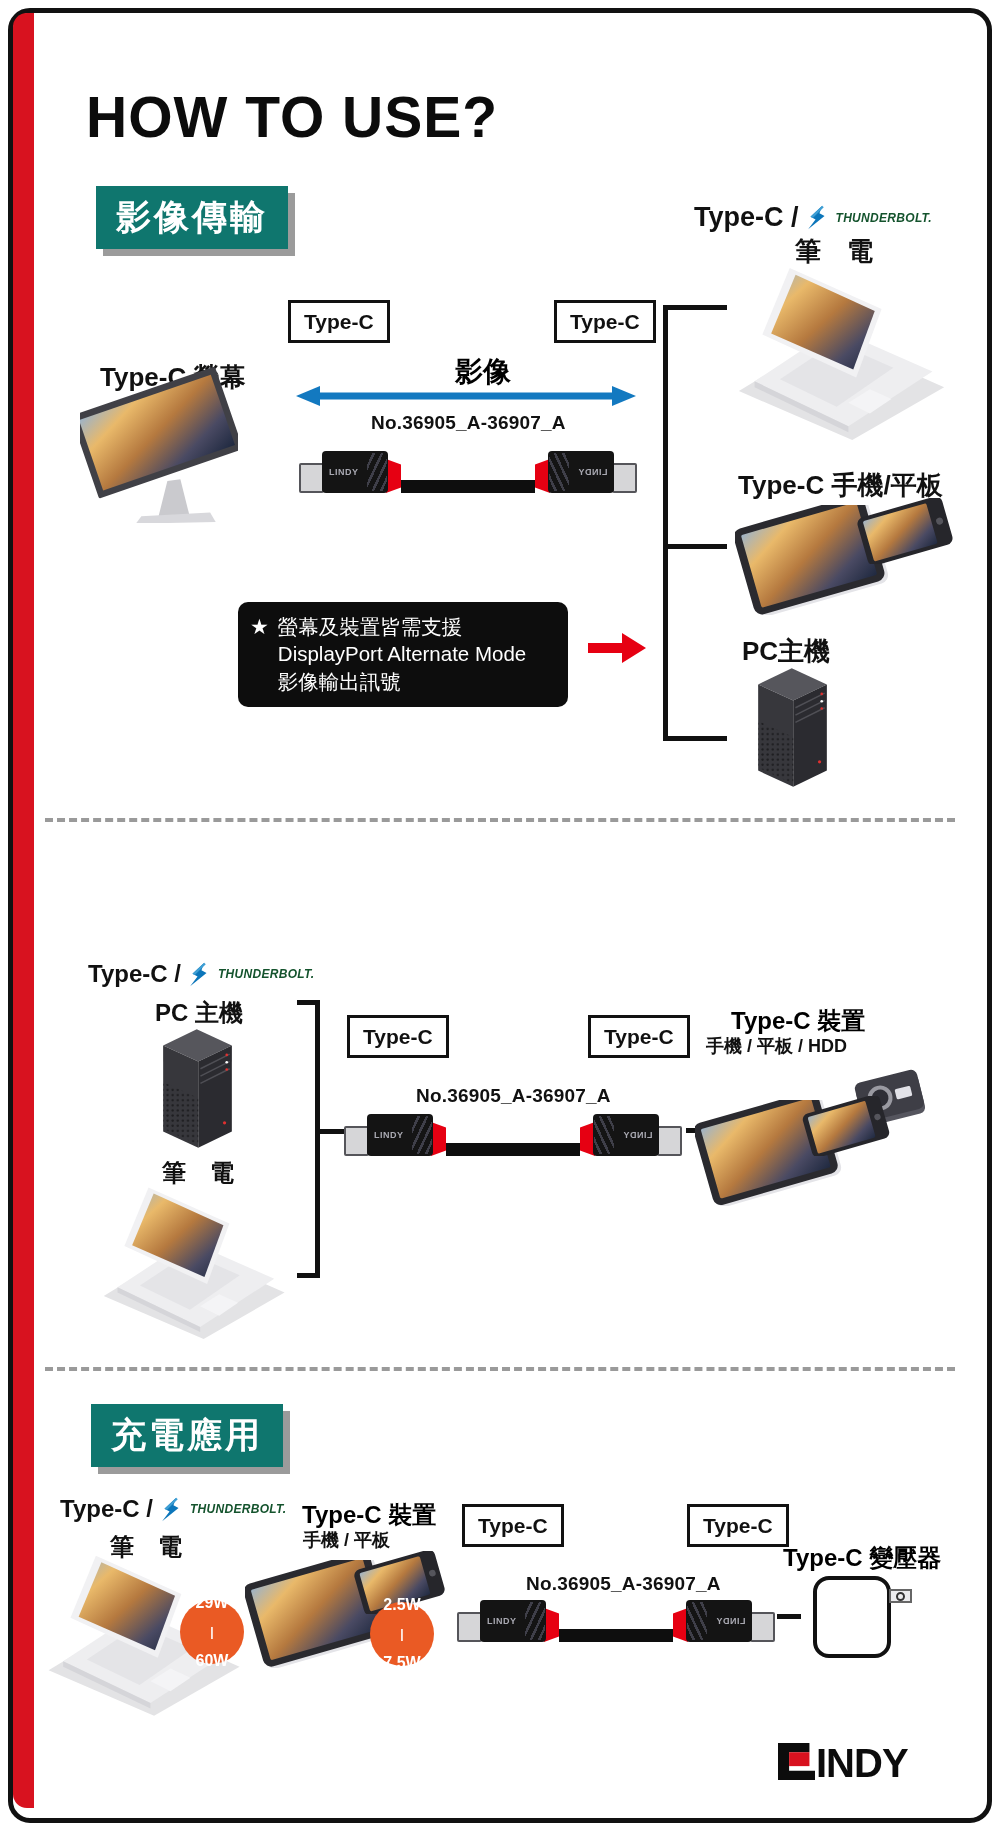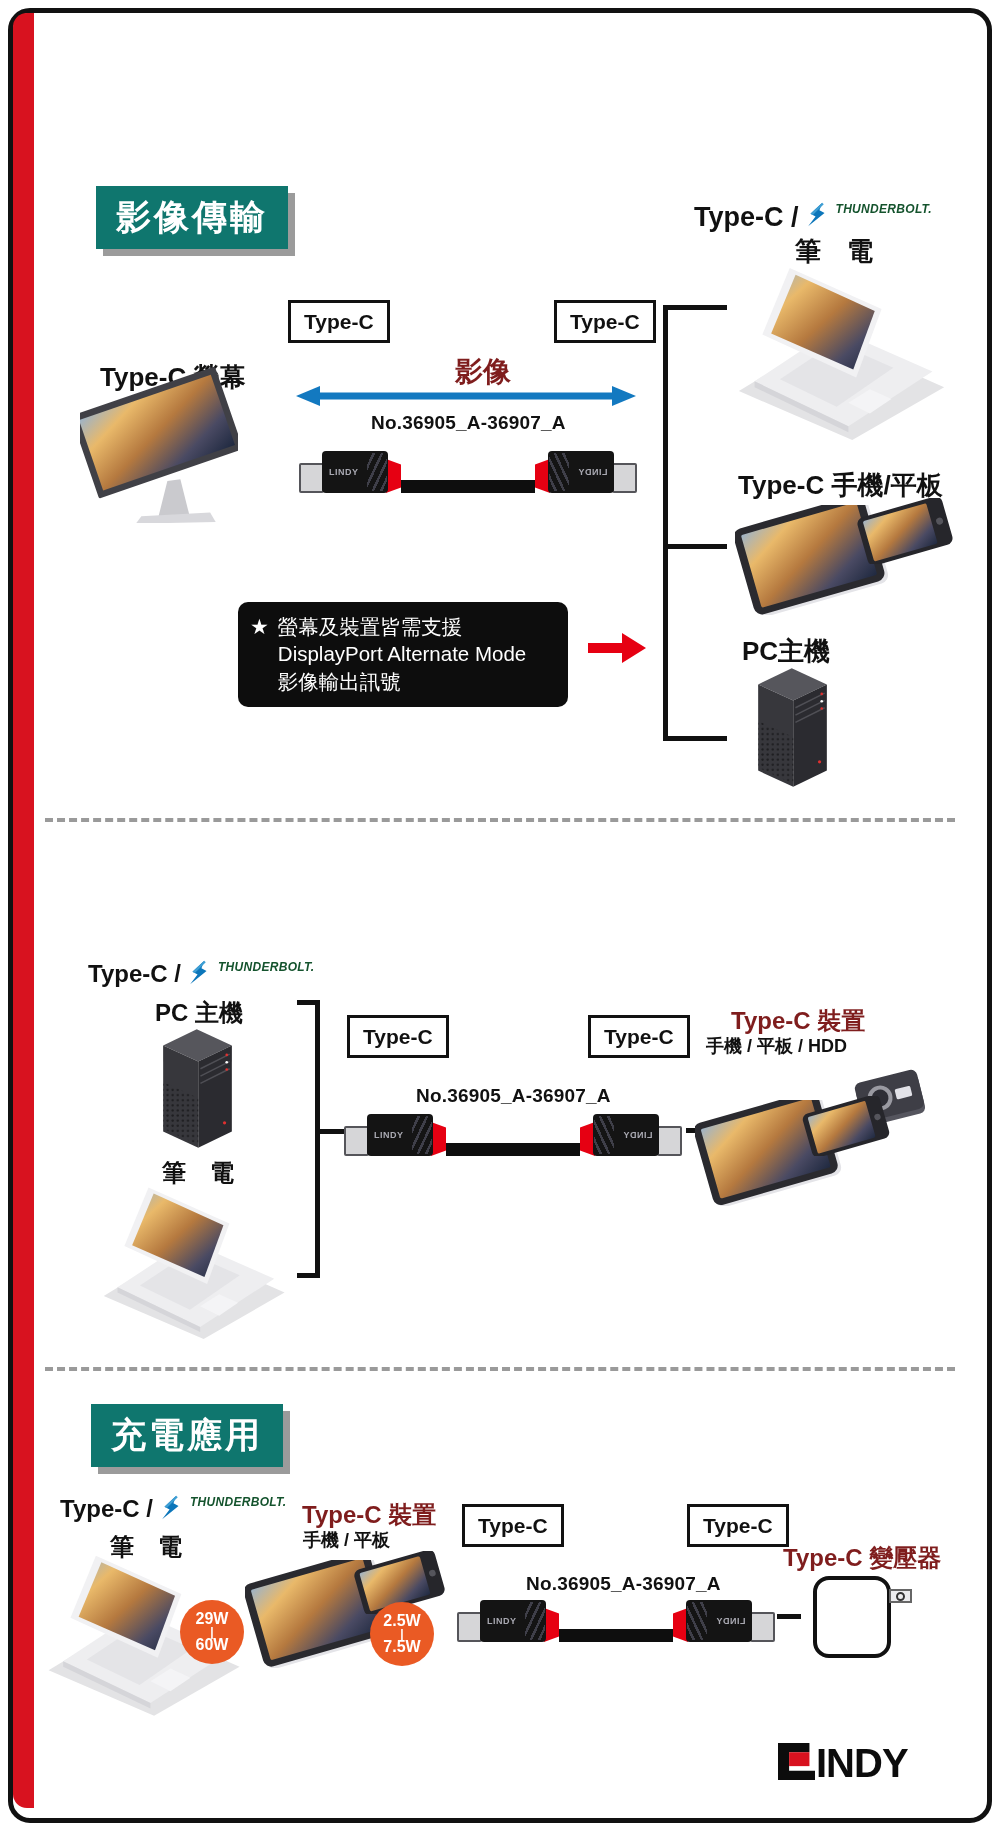--- a/index.html
+++ b/index.html
@@ -9,28 +9,28 @@
   .frame{position:absolute;left:8px;top:8px;width:974px;height:1805px;border:5px solid #111;
          border-radius:22px;pointer-events:none;}
   .redbar{position:absolute;left:13px;top:13px;width:21px;height:1795px;background:#D8121F;
           border-radius:14px 0 0 14px;}
   
   .title{position:absolute;left:86px;top:84px;font-size:57px;font-weight:900;letter-spacing:1px;color:#0c0c0c;}
   
   .seclabel{position:absolute;background:#0f766e;color:#fff;font-size:35px;font-weight:bold;
             letter-spacing:3px;padding:8px 20px;box-shadow:7px 7px 0 #9b9b9b;margin-left:8px;}
   
-  .tb-row{position:absolute;display:flex;align-items:flex-start;gap:6px;}
+  .tb-row{position:absolute;display:flex;align-items:center;gap:6px;}
   .tb-prefix{font-weight:bold;font-size:24px;white-space:nowrap;}
   .tb-row.lg .tb-prefix{font-size:27px;}
   .tb-ico{width:25px;height:25px;flex:0 0 auto;}
   .tb-word{color:#14532d;font-weight:bold;font-size:12px;letter-spacing:.3px;white-space:nowrap;font-style:italic;}
   .h-cjk{position:absolute;font-weight:bold;font-size:24px;white-space:nowrap;}
   .h-cjk.lg{font-size:26px;}
-  .h-blue{position:absolute;font-weight:bold;font-size:24px;color:#7f1d1d;white-space:nowrap;}
+  .h-blue{position:absolute;font-weight:bold;font-size:24px;color:#000000;white-space:nowrap;}
   .h-sub{position:absolute;font-weight:bold;font-size:18px;white-space:nowrap;}
   
   .tcbox{position:absolute;border:3px solid #111;background:#fff;font-size:21px;font-weight:bold;
          padding:8px 13px;line-height:1;}
   
   .cable{position:absolute;display:flex;align-items:flex-end;height:46px;}
   .c-tip{width:21px;height:26px;background:#d6d6d8;border:2px solid #55555a;border-radius:2px;flex:0 0 auto;}
   .c-body{width:66px;height:42px;background:#141414;border-radius:4px;display:flex;align-items:center;
           position:relative;flex:0 0 auto;margin:0 -2px;z-index:1;}
   .c-brand{color:#a9a9b2;font-size:9px;font-weight:bold;letter-spacing:.5px;margin-left:7px;}
@@ -48,21 +48,21 @@
   
   .notebox{position:absolute;left:238px;top:602px;width:330px;background:#0d0d0d;border-radius:10px;
            color:#fff;padding:11px 10px 12px 12px;display:flex;gap:9px;box-sizing:border-box;}
   .note-star{font-size:21px;line-height:1.35;}
   .note-lines{font-size:20.5px;line-height:1.33;font-weight:500;white-space:nowrap;}
   
   .bk{position:absolute;background:#111;}
   
   .badge{position:absolute;width:64px;height:64px;border-radius:50%;background:#EA5A24;color:#fff;
          font-weight:bold;font-size:16px;display:flex;flex-direction:column;align-items:center;
-         justify-content:center;line-height:1.0;text-align:center;}
+         justify-content:center;line-height:1.0;text-align:center;gap:16px;}
   .badge .bar{font-size:12px;line-height:.9;}
   
   .divider{position:absolute;left:45px;width:910px;border-top:4px dashed #9a9a9a;}
   
   .charger{position:absolute;width:70px;height:74px;background:#fff;border:4px solid #111;border-radius:16px;}
   .prong{position:absolute;right:-25px;top:9px;width:23px;height:14px;background:#ececee;
          border:2px solid #666;display:flex;align-items:center;justify-content:center;box-sizing:border-box;}
   .hole{width:5px;height:5px;border:2px solid #333;border-radius:50%;}
   
   .svgabs{position:absolute;}
@@ -139,20 +139,21 @@
           <circle cx="38" cy="37" r="13" fill="#2e2e36" stroke="#9a9aa2" stroke-width="5"></circle>
           <rect x="58" y="31" width="20" height="13" rx="2" fill="#e2e2e8"></rect>
         </g>
       </symbol>
     </defs>
   </svg>
 
   <div class="frame"></div>
   <div class="redbar"></div>
 
+  <div class="title">HOW TO USE?</div>
 
   <div class="seclabel" style="left:88px;top:186px">影像傳輸</div>
 
   <div class="tb-row lg" style="left:694px;top:202px">
     <span class="tb-prefix">Type-C /</span>
     <svg class="tb-ico" viewBox="0 0 32 32">
       <path d="M22 1 L7 15 l6.5 3.5 L4 31 l21-17 -6.5-3.5 Z" fill="#0C76BA"></path>
       <path d="M22 1 L7 15 l3 1.6 L24 3 Z" fill="#3f9fd4"></path>
     </svg>
     <span class="tb-word">THUNDERBOLT.</span>

